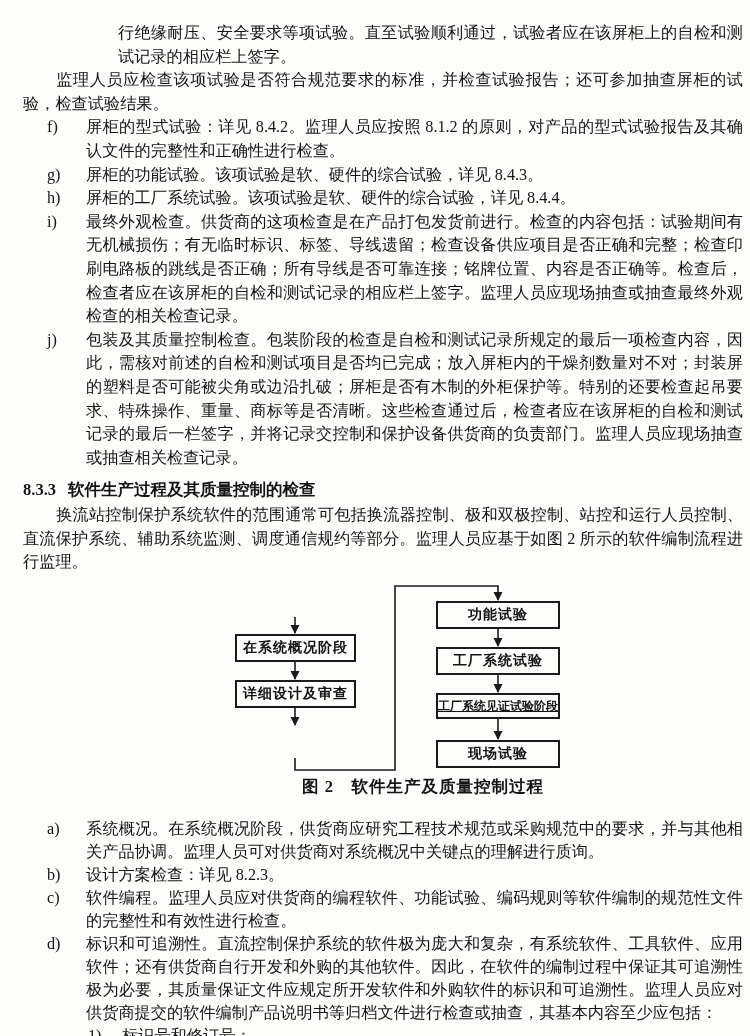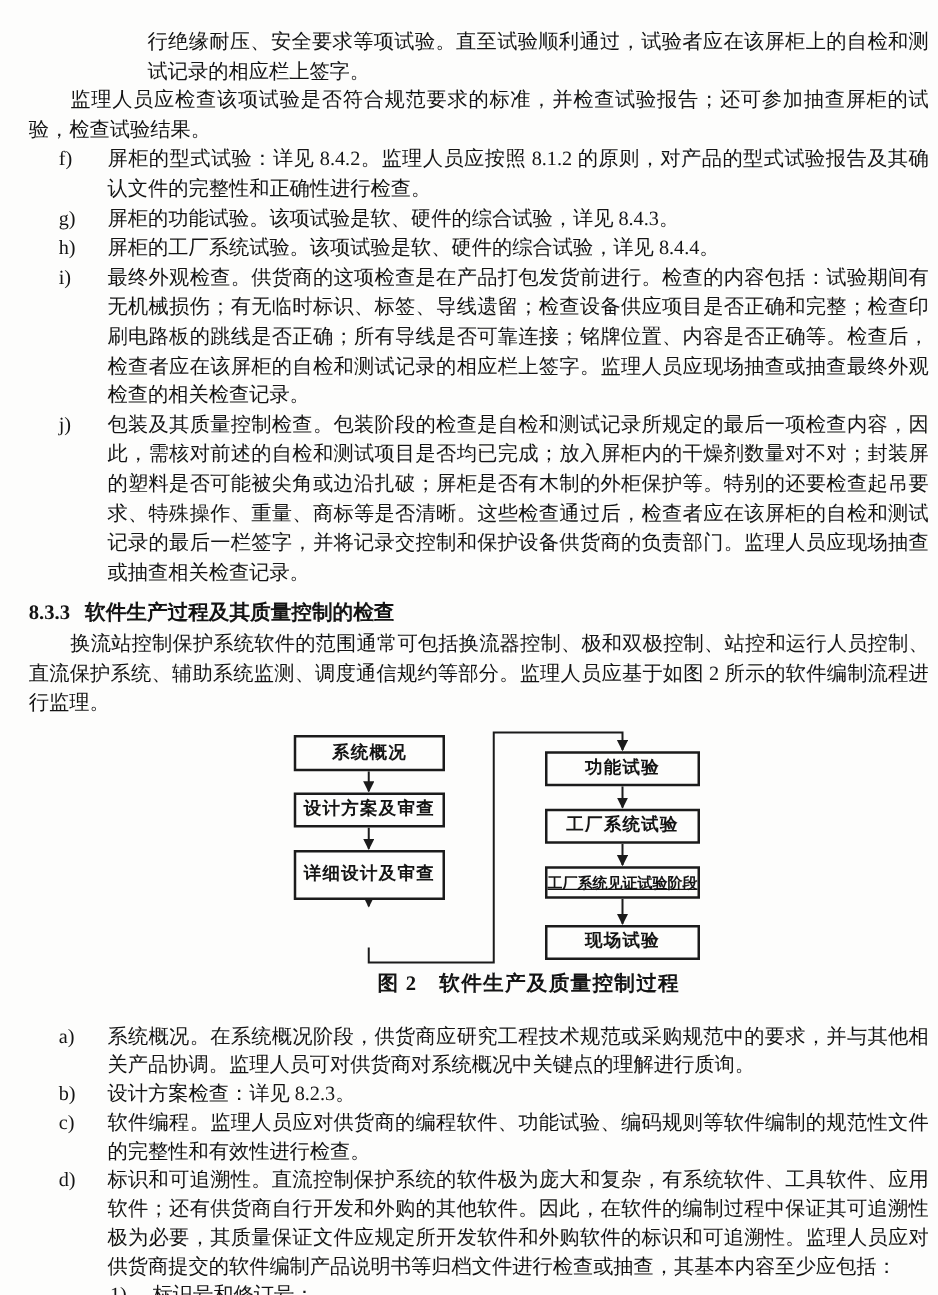--- a/index.html
+++ b/index.html
@@ -29,21 +29,21 @@
   .fbox{
     position:absolute;box-sizing:border-box;border:2px solid #1b1b1b;background:#fdfdfc;
     display:flex;align-items:center;justify-content:center;
     font-size:14px;font-weight:bold;line-height:1;letter-spacing:1px;white-space:nowrap;
   }
   .fbox.small{font-size:12px;letter-spacing:0;}
   .bl{left:212px;width:121px;}
   .br{left:413px;width:124px;}
   .bL1{top:8px;height:29px;}
   .bL2{top:54px;height:28px;}
-  .bL3{top:100px;height:40px;}
+  .bL3{top:100px;height:28px;}
   .bL4{top:146px;height:32px;}
   .bR1{top:21px;height:28px;}
   .bR2{top:67px;height:28px;}
   .bR3{top:113px;height:26px;text-decoration:underline;}
   .bR4{top:160px;height:28px;}
   .fig-caption{
     position:absolute;top:196px;left:0;width:100%;box-sizing:border-box;padding-left:50px;
     text-align:center;font-weight:bold;font-size:16.5px;line-height:22px;letter-spacing:1px;
   }
 </style>
@@ -96,22 +96,21 @@
         <line x1="272" y1="37" x2="272" y2="53" marker-end="url(#ah)"></line>
         <line x1="272" y1="82" x2="272" y2="99" marker-end="url(#ah)"></line>
         <line x1="272" y1="128" x2="272" y2="145" marker-end="url(#ah)"></line>
         <line x1="475" y1="49" x2="475" y2="66" marker-end="url(#ah)"></line>
         <line x1="475" y1="95" x2="475" y2="112" marker-end="url(#ah)"></line>
         <line x1="475" y1="139" x2="475" y2="159" marker-end="url(#ah)"></line>
         <path d="M272,178 L272,190 L372,190 L372,6 L475,6 L475,20" marker-end="url(#ah)"></path>
       </g>
     </svg>
 
-    <div class="fbox bl bL1">系统概况</div>
-    <div class="fbox bl bL2">设计方案及审查</div>
+    <div class="fbox bl bL2">在系统概况阶段</div>
     <div class="fbox bl bL3">详细设计及审查</div>
     <div class="fbox br bR1">功能试验</div>
     <div class="fbox br bR2">工厂系统试验</div>
     <div class="fbox br bR3 small">工厂系统见证试验阶段</div>
     <div class="fbox br bR4">现场试验</div>
 
     <div class="fig-caption">图 2　软件生产及质量控制过程</div>
   </div>
 
   <div class="bottom-list">

